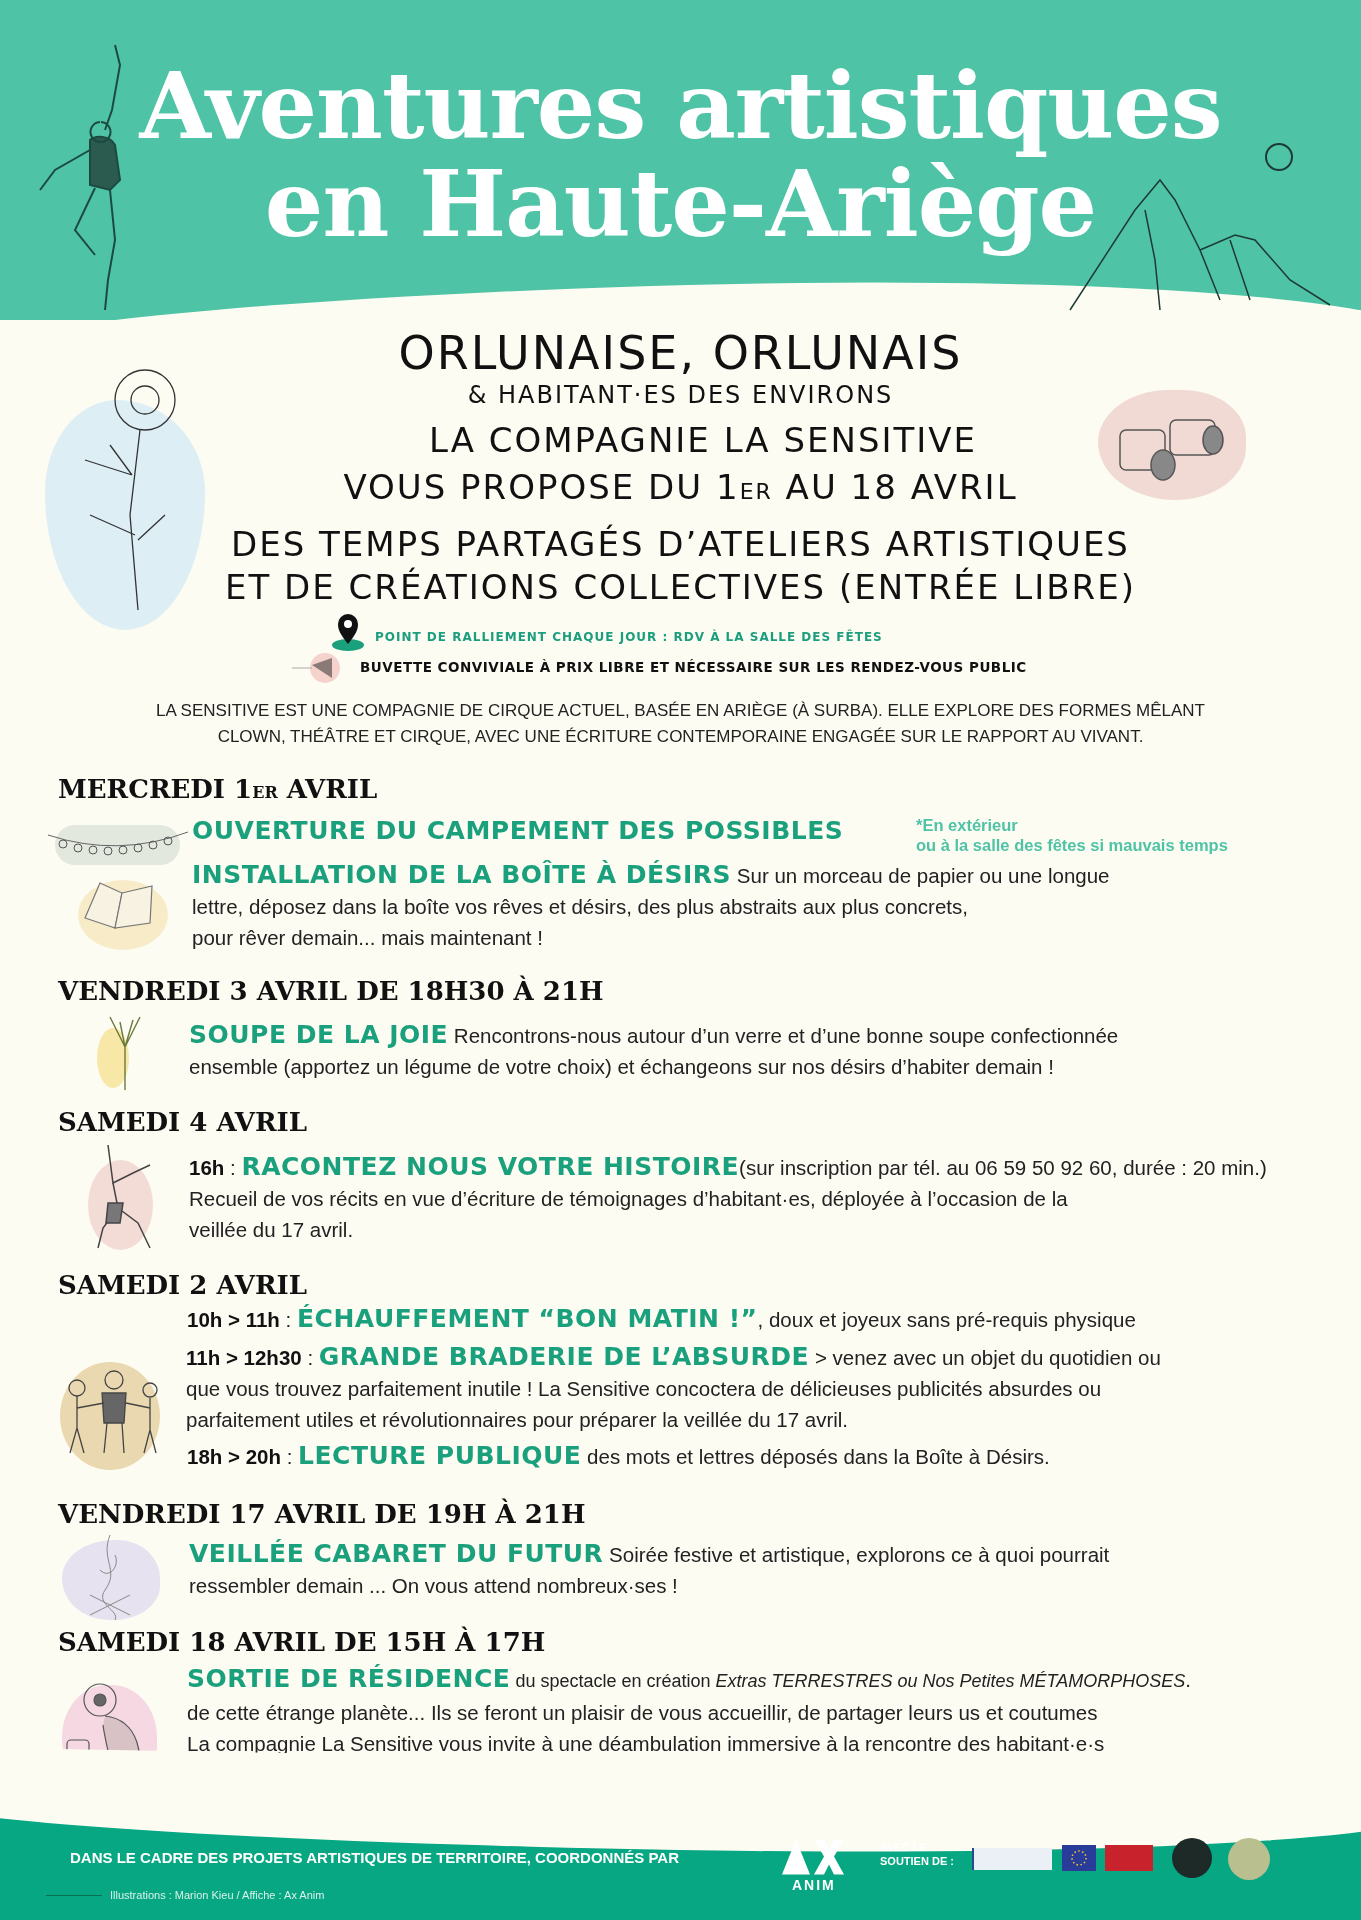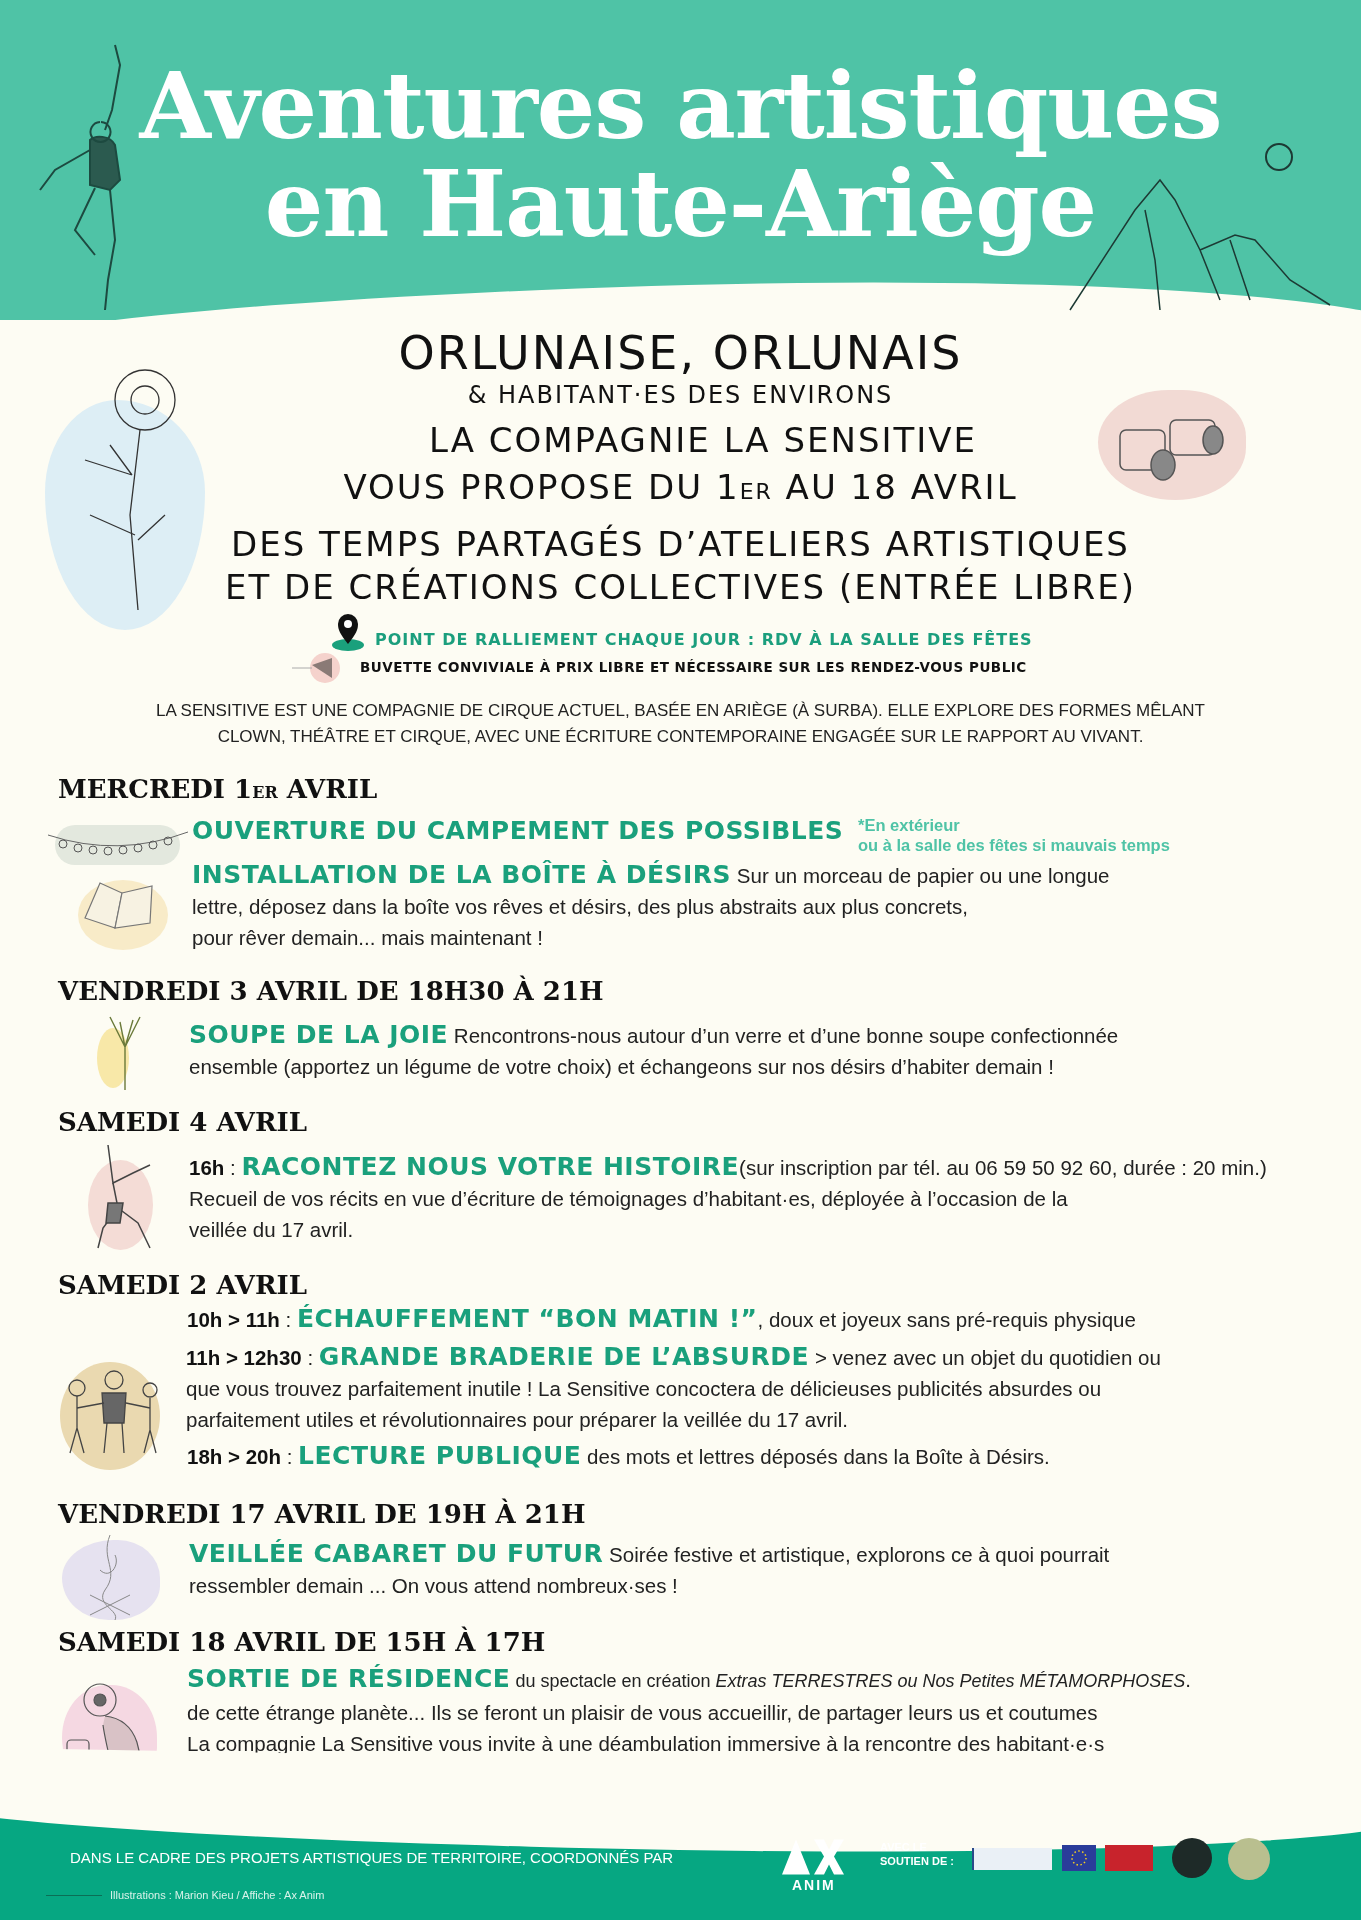--- a/index.html
+++ b/index.html
@@ -35,21 +35,21 @@
     font-family: "DejaVu Sans", sans-serif; font-weight: normal; color: #111;
     letter-spacing: 2px;
   }
   .i1 { top: 326px; font-size: 46px; }
   .i2 { top: 381px; font-size: 24px; letter-spacing: 2px; }
   .i3 { top: 420px; font-size: 34px; padding-left: 45px; }
   .i4 { top: 467px; font-size: 34px; }
   .i5 { top: 524px; font-size: 34px; }
   .i6 { top: 567px; font-size: 34px; }
   .ralliement {
-    position: absolute; left: 375px; top: 630px; font-size: 16px; font-weight: bold;
+    position: absolute; left: 375px; top: 630px; font-size: 12px; font-weight: bold;
     color: #1b9e7d; letter-spacing: 1px; font-family: "DejaVu Sans", sans-serif;
   }
   .buvette {
     position: absolute; left: 360px; top: 659px; font-size: 13.5px; font-weight: bold;
     color: #111; letter-spacing: 0.5px; font-family: "DejaVu Sans", sans-serif;
   }
   .presentation {
     position: absolute; left: 60px; width: 1241px; top: 698px; text-align: center;
     font-size: 17px; line-height: 26px; color: #222;
   }
@@ -73,21 +73,21 @@
   .blob { position: absolute; border-radius: 50%; }
   .footer {
     position: absolute; left: 0; top: 1810px; width: 1361px; height: 110px; background: #06a782;
   }
   .footer-curve {
     position: absolute; left: -80px; top: 1760px; width: 1520px; height: 90px; background: #fdfcf3;
     border-radius: 0 0 50% 50% / 0 0 60% 40%;
     transform: rotate(1deg);
   }
   .footer-text {
-    position: absolute; left: 70px; top: 1849px; font-size: 15px; font-weight: normal; color: #fff;
+    position: absolute; left: 70px; top: 1849px; font-size: 15px; font-weight: bold; color: #fff;
   }
   .credits { position: absolute; left: 110px; top: 1889px; font-size: 11px; color: #d9f3ea; }
   .credits-line { position: absolute; left: 46px; top: 1895px; width: 56px; height: 1px; background: #0b6f56; }
   .ax-logo { position: absolute; left: 782px; top: 1826px; width: 62px; height: 62px; }
   .ax-text { position: absolute; left: 792px; top: 1877px; color: #fff; font-weight: bold; font-size: 14px; letter-spacing: 2px; text-align: right; }
   .soutien { position: absolute; left: 880px; top: 1840px; color: #fff; font-weight: bold; font-size: 11px; text-align: left; line-height: 14px; }
   .sponsor { position: absolute; }
 </style>
 </head>
 <body>
@@ -178,21 +178,21 @@
       <circle cx="60" cy="21" r="4"></circle>
       <circle cx="75" cy="20" r="4"></circle>
       <circle cx="90" cy="18" r="4"></circle>
       <circle cx="105" cy="15" r="4"></circle>
       <circle cx="120" cy="11" r="4"></circle>
   </g>
 </svg>
 <div class="event" style="left:192px;top:815px">
   <span class="green">OUVERTURE DU CAMPEMENT DES POSSIBLES</span>
 </div>
-<div class="note" style="left:858px;top:815px">
+<div class="note" style="left:916px;top:815px">
   <div>*En extérieur</div>
   <div>ou à la salle des fêtes si mauvais temps</div>
 </div>
 
 <div class="blob" style="left:78px;top:880px;width:90px;height:70px;background:#f8ebc8;"></div>
 <svg class="deco" style="left:80px;top:878px" width="80" height="55">
   <g fill="#f7f2e2" stroke="#777" stroke-width="1.2">
     <path d="M5 40 L20 5 L42 15 L35 50 Z"></path>
     <path d="M42 15 L72 8 L70 45 L35 50 Z"></path>
   </g>

